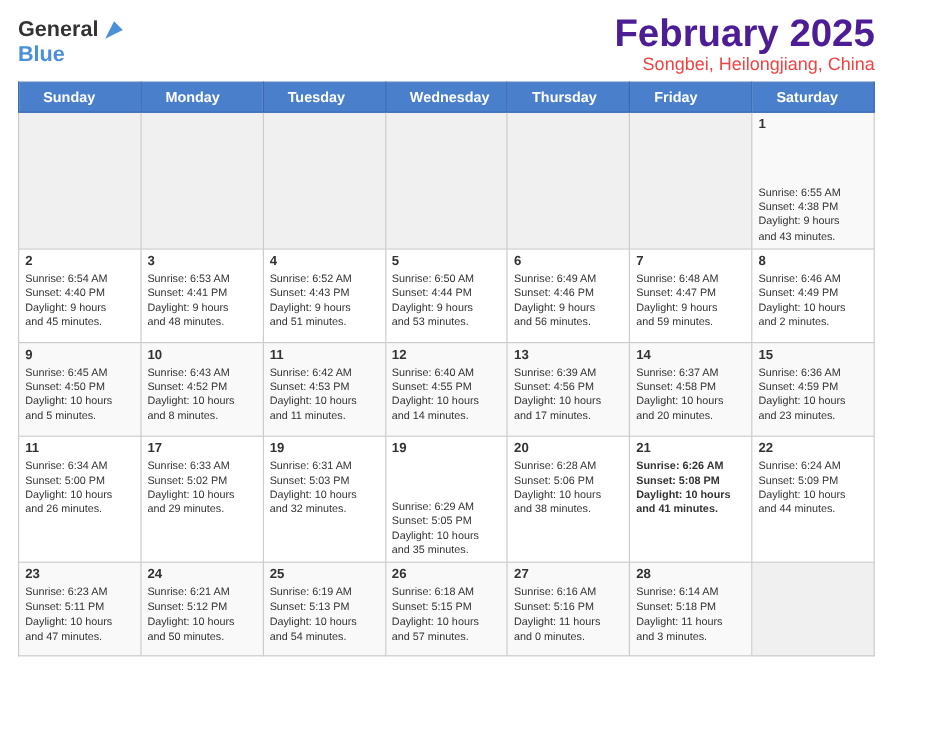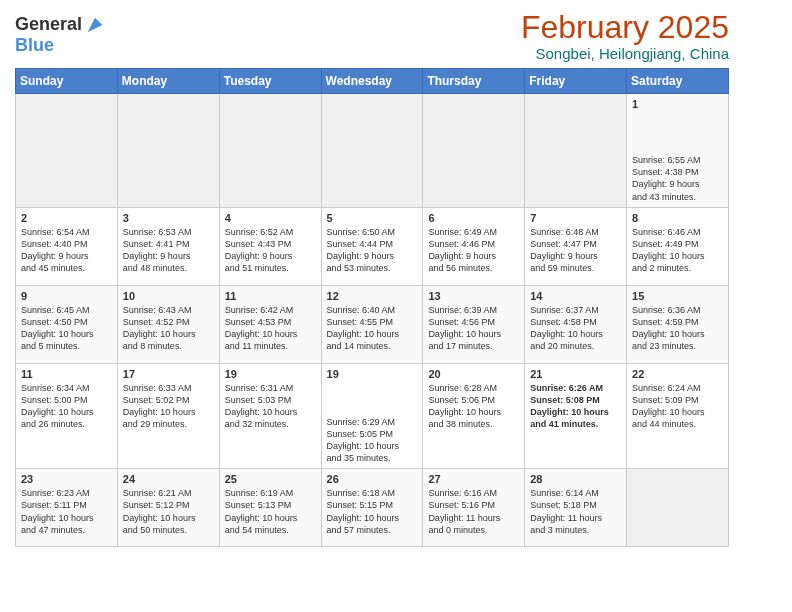--- a/index.html
+++ b/index.html
@@ -37,39 +37,39 @@
     .logo-icon {
       width: 22px;
       height: 22px;
       margin-left: 2px;
     }
     .title-block {
       text-align: right;
     }
     .month-title {
       font-size: 32px;
-      font-weight: normal;
-      color: #c2410c;
+      font-weight: bold;
+      color: #4c1d95;
       line-height: 1.1;
     }
     .location {
       font-size: 15px;
-      color: #0f766e;
+      color: #ef4444;
     }
     table {
       width: 100%;
       border-collapse: collapse;
       table-layout: fixed;
     }
     thead tr th {
       background-color: #4a7fcb;
       color: #fff;
       font-size: 12px;
       font-weight: bold;
-      padding: 5px 4px;
+      padding: 5px 20px;
       text-align: left;
       border: 1px solid #3a6ab5;
     }
     tbody tr td {
       border: 1px solid #ccc;
       vertical-align: top;
       padding: 4px 5px;
       font-size: 9.5px;
       color: #333;
       height: 78px;

